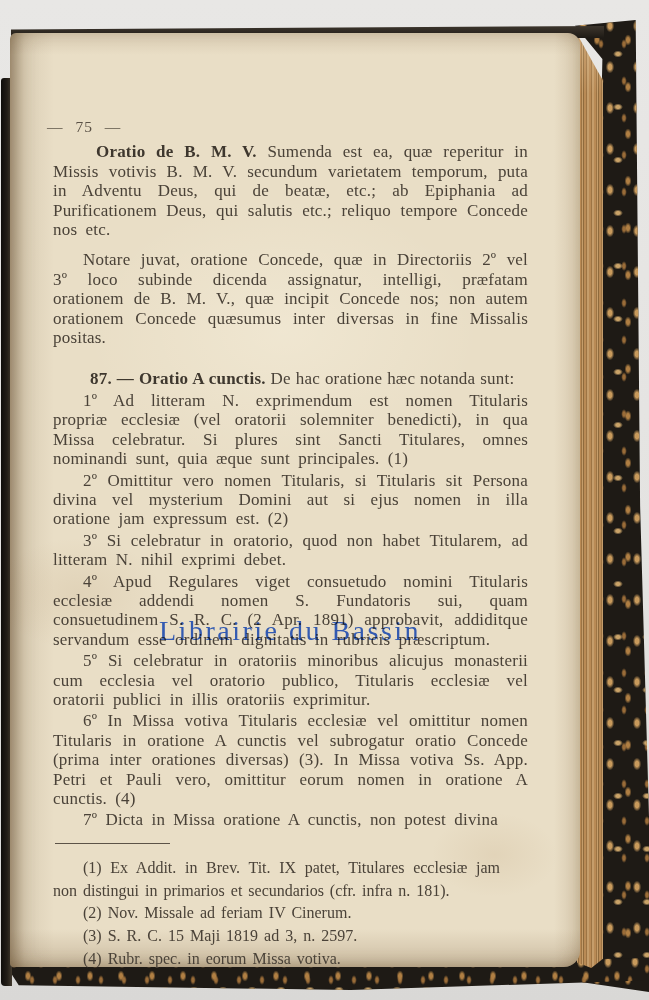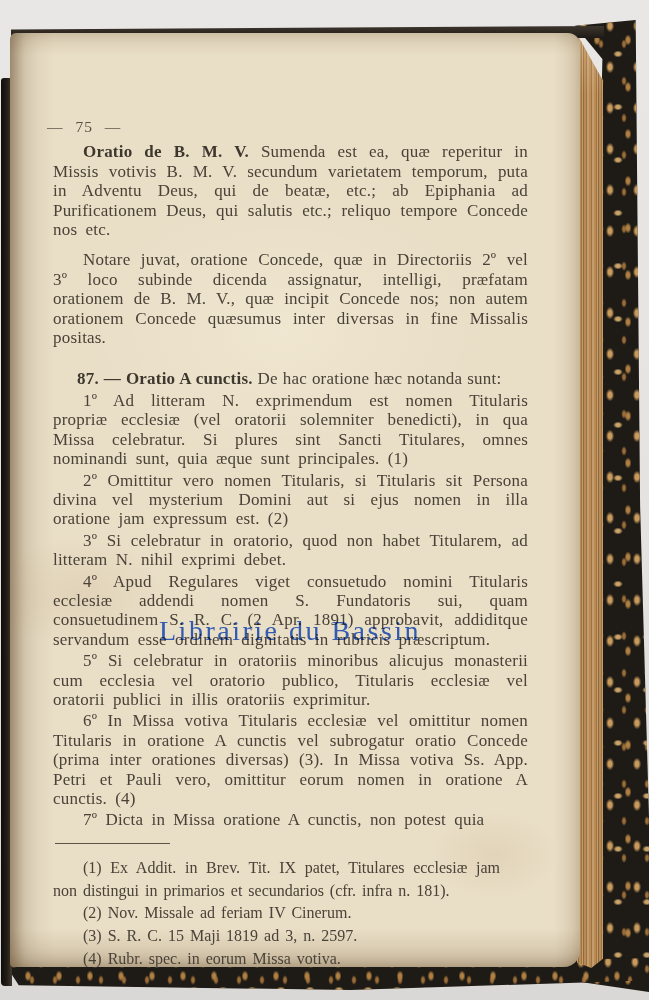--- a/index.html
+++ b/index.html
@@ -70,21 +70,21 @@
     font-size:17px;line-height:19.4px;color:var(--ink,#4a4238);
   }
   .folio{
     margin:0 0 6px 0;text-align:left;transform:translateX(-6px);
     font-size:15.5px;color:#5a5146;word-spacing:7px;letter-spacing:1px;
   }
   .para{margin:0;text-align:justify;text-indent:30px;word-spacing:3.8px;letter-spacing:.2px;}
   .t-lead + .t-lead{margin-top:11px;}
   .t-section{margin-top:22px;word-spacing:.5px;text-indent:24px;}
   .t-item{margin-top:2px;}
-  .b{font-weight:bold;color:#3e372e;}
+  .b{font-weight:bold;color:#3e372e;margin-left:13px;}
   .i{}
   .fn-rule{
     width:115px;border:none;border-top:1.4px solid #5c5347;
     margin:13px 0 13px 2px;
   }
   .footnotes{width:447px;font-size:16px;line-height:22.8px;}
   .fnote{margin:0;text-indent:30px;text-align:justify;word-spacing:2px;}
   
   .watermark{
     position:absolute;left:159px;top:613px;
@@ -111,21 +111,21 @@
       <div id="text-block">
           <p class="para t-lead"><span class="b">Oratio de B. M. V. </span><span>Sumenda est ea, quæ reperitur in Missis votivis B. M. V. secundum varietatem temporum, puta in Adventu </span><span class="i">Deus, qui de beatæ</span><span>, etc.; ab Epiphania ad Purificationem </span><span class="i">Deus, qui salutis</span><span> etc.; reliquo tempore </span><span class="i">Concede nos</span><span> etc.</span></p>
           <p class="para t-lead"><span>Notare juvat, oratione </span><span class="i">Concede</span><span>, quæ in Directoriis 2º vel 3º loco subinde dicenda assignatur, intelligi, præfatam orationem de B. M. V., quæ incipit </span><span class="i">Concede nos;</span><span> non autem orationem </span><span class="i">Concede quæsumus</span><span> inter diversas in fine Missalis positas.</span></p>
           <p class="para t-section"><span class="b">87. — Oratio A cunctis. </span><span>De hac oratione hæc notanda sunt:</span></p>
           <p class="para t-item"><span>1º Ad litteram </span><span class="i">N</span><span>. exprimendum est nomen Titularis propriæ ecclesiæ (vel oratorii solemniter benedicti), in qua Missa celebratur. Si plures sint Sancti Titulares, omnes nominandi sunt, quia æque sunt principales. (1)</span></p>
           <p class="para t-item"><span>2º Omittitur vero nomen Titularis, si Titularis sit Persona divina vel mysterium Domini aut si ejus nomen in illa oratione jam expressum est. (2)</span></p>
           <p class="para t-item"><span>3º Si celebratur in oratorio, quod non habet Titularem, ad litteram </span><span class="i">N</span><span>. nihil exprimi debet.</span></p>
           <p class="para t-item"><span>4º Apud Regulares viget consuetudo nomini Titularis ecclesiæ addendi nomen S. Fundatoris sui, quam consuetudinem S. R. C. (2 Apr. 1891) approbavit, addiditque servandum esse ordinem dignitatis in rubricis præscriptum.</span></p>
           <p class="para t-item"><span>5º Si celebratur in oratoriis minoribus alicujus monasterii cum ecclesia vel oratorio publico, Titularis ecclesiæ vel oratorii publici in illis oratoriis exprimitur.</span></p>
           <p class="para t-item"><span>6º In Missa votiva Titularis ecclesiæ vel omittitur nomen Titularis in oratione </span><span class="i">A cunctis</span><span> vel subrogatur oratio </span><span class="i">Concede</span><span> (prima inter orationes diversas) (3). In Missa votiva Ss. App. Petri et Pauli vero, omittitur eorum nomen in oratione </span><span class="i">A cunctis</span><span>. (4)</span></p>
-          <p class="para t-item"><span>7º Dicta in Missa oratione </span><span class="i">A cunctis</span><span>, non potest quia</span></p>
+          <p class="para t-item"><span>7º Dicta in Missa oratione </span><span class="i">A cunctis</span><span>, non potest divina</span></p>
         </div>
       <hr class="fn-rule">
       <div class="footnotes" id="footnotes">
           <p class="fnote">(1) Ex Addit. in Brev. Tit. IX patet, Titulares ecclesiæ jam non distingui in primarios et secundarios (cfr. infra n. 181).</p>
           <p class="fnote">(2) Nov. Missale ad feriam IV Cinerum.</p>
           <p class="fnote">(3) S. R. C. 15 Maji 1819 ad 3, n. 2597.</p>
           <p class="fnote">(4) Rubr. spec. in eorum Missa votiva.</p>
         </div>
     </div>
   </div>

